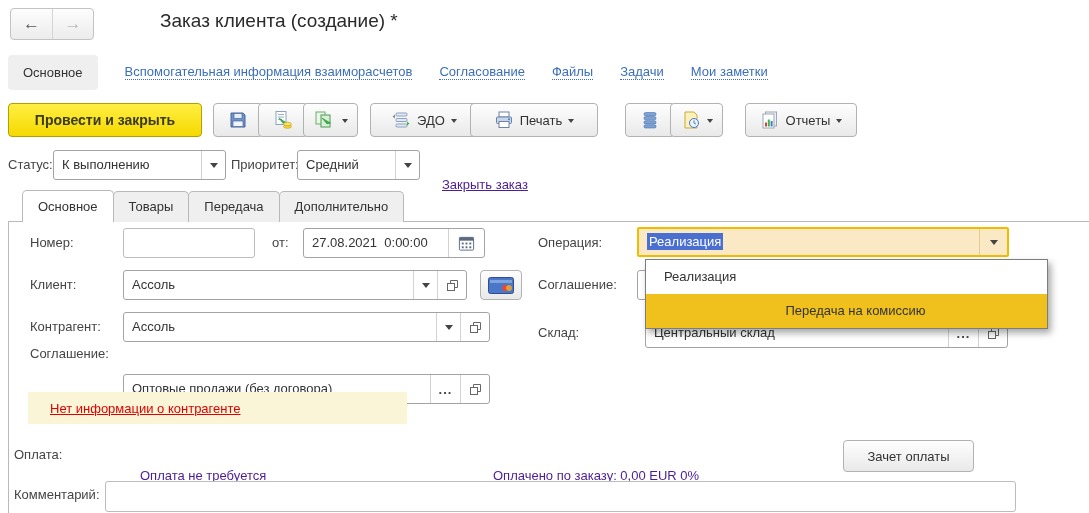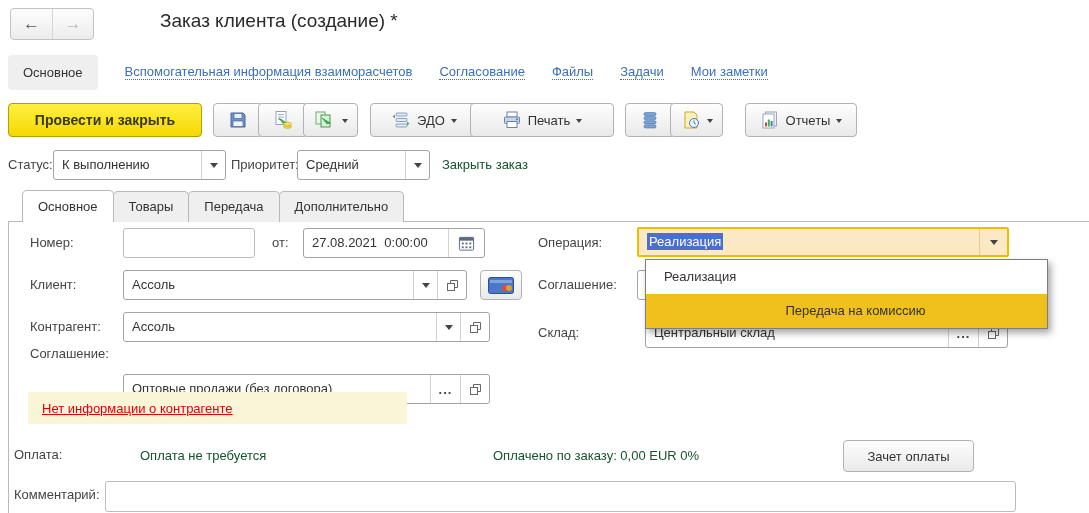--- a/index.html
+++ b/index.html
@@ -45,34 +45,34 @@
   .seg { border-left:1px solid #d2d2d2; display:flex; align-items:center; justify-content:center;
     cursor:pointer; color:#444; }
   .seg.arrow { width:24px; } .seg.open { width:29px; } .seg.dots { width:30px; font-weight:bold; letter-spacing:1px; }
 
   .combo-focus { border:2px solid #f0bc00; background:#fbe8c5; border-radius:2px; }
   .combo-focus .txt { line-height:26px; }
   .combo-focus .seg { border-left:1px solid rgba(160,120,0,.25); }
   .selhl { background:#4a6fd0; color:#fff; padding:1px 2px; }
 
   
-  .link { color:#14532d; cursor:pointer; white-space:nowrap; }
+  .link { color:#4c1d95; text-decoration:underline; cursor:pointer; white-space:nowrap;margin-top:20px; }
   .redlink { color:#e00000; text-decoration:underline; cursor:pointer; }
 
   
   .panel { position:absolute; left:8px; top:221px; width:1081px; height:292px;
     border-top:1px solid #b9b9b9; border-left:1px solid #b9b9b9; background:#fff; }
   .ftabs { position:absolute; left:22px; top:190px; display:flex; align-items:flex-end; z-index:2; }
   .ftab { height:31px; line-height:30px; padding:0 15px; background:#efefef;
     border:1px solid #b9b9b9; border-bottom:none; border-radius:5px 5px 0 0;
     margin-right:-1px; cursor:pointer; color:#333; }
   .ftab.active { background:#fff; height:32px; line-height:32px; z-index:3; }
 
   .warnbox { position:absolute; left:28px; top:392px; width:379px; height:32px;
-    background:#fbf5d8; display:flex; align-items:center; padding:0 14px; }
+    background:#fbf5d8; display:flex; align-items:center; padding:0 22px; }
 
   .btn { position:absolute; border:1px solid #b2b2b2; border-radius:4px;
     background:linear-gradient(#fefefe,#e9e9e9); display:flex; align-items:center;
     justify-content:center; cursor:pointer; font-size:13px; color:#333; }
 
   
   .ddlist { position:absolute; left:645px; top:259px; width:403px; z-index:10;
     background:#fff; border:1px solid #7d7d7d; box-shadow:3px 4px 7px rgba(0,0,0,.35); }
   .dditem { height:34px; line-height:34px; padding-left:18px; font-size:13px; color:#333; cursor:pointer; }
   .dditem.hl { background:#f0c11d;text-align:center; }
@@ -145,21 +145,21 @@
           <rect x="5" y="8.5" width="11" height="3" rx="1" fill="#e3e9f2" stroke="#8ba2c4"></rect>
           <rect x="5" y="14" width="11" height="3" rx="1" fill="#e3e9f2" stroke="#8ba2c4"></rect>
           <path d="M4 4.5L1.5 6.5 4 8.5z" fill="#8a8a8a"></path>
           <path d="M16 11.5l2.5 2-2.5 2z" fill="#39b54a"></path>
         </svg>
       </span>
     <span>ЭДО</span>
     <span class="caret sm"></span>
   </button>
 
-  <button class="tbtn" style="left:470px;width:144px">
+  <button class="tbtn" style="left:470px;width:128px">
     <span class="icon">
         <svg width="20" height="20" viewBox="0 0 20 20">
           <rect x="5" y="2" width="10" height="5" fill="#fff" stroke="#6c83a8"></rect>
           <rect x="2.5" y="7" width="15" height="6.5" rx="1" fill="#c9d6e8" stroke="#6c83a8"></rect>
           <circle cx="15" cy="9.2" r="1" fill="#4a77c9"></circle>
           <rect x="5" y="11.5" width="10" height="6" fill="#fff" stroke="#6c83a8"></rect>
         </svg>
       </span>
     <span>Печать</span>
     <span class="caret sm"></span>
@@ -202,21 +202,21 @@
   </button>
 
   <span class="lbl" style="left:8px;top:150px">Статус:</span>
   <div class="field" style="left:53px;top:150px;width:173px">
     <span class="txt">К выполнению</span>
     <span class="seg arrow">
         <span class="caret"></span>
       </span>
   </div>
   <span class="lbl" style="left:231px;top:150px">Приоритет:</span>
-  <div class="field" style="left:297px;top:150px;width:133px">
+  <div class="field" style="left:297px;top:150px;width:123px">
     <span class="txt">Средний</span>
     <span class="seg arrow">
         <span class="caret"></span>
       </span>
   </div>
   <span class="link" style="position:absolute;left:442px;top:157px">Закрыть заказ</span>
 
   <div class="panel"></div>
   <div class="ftabs">
     <span class="ftab active">Основное</span>

